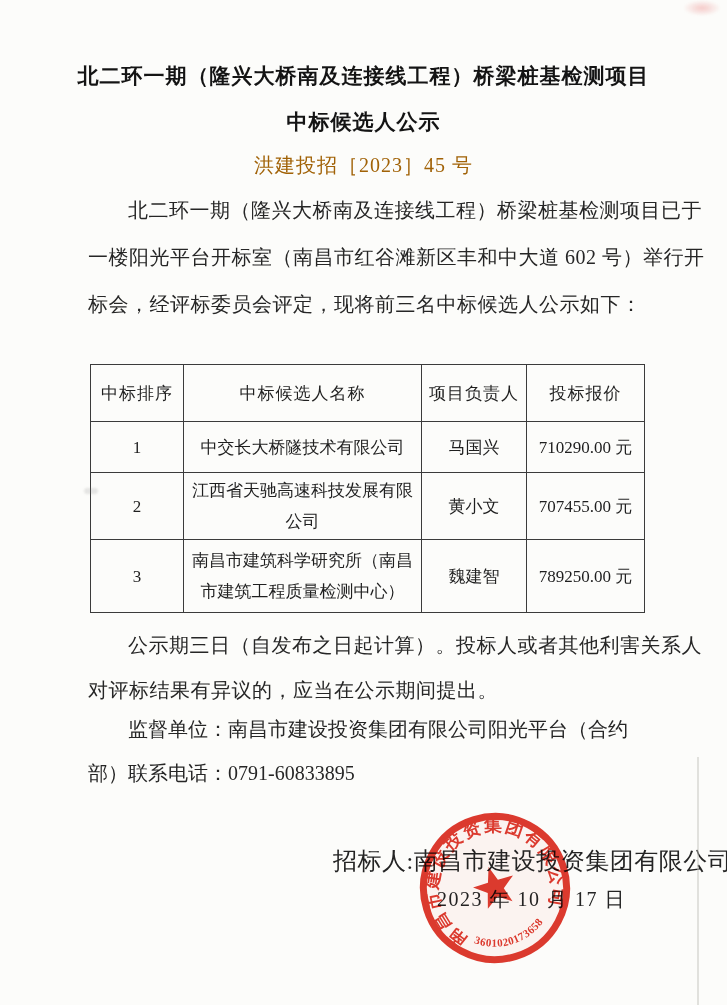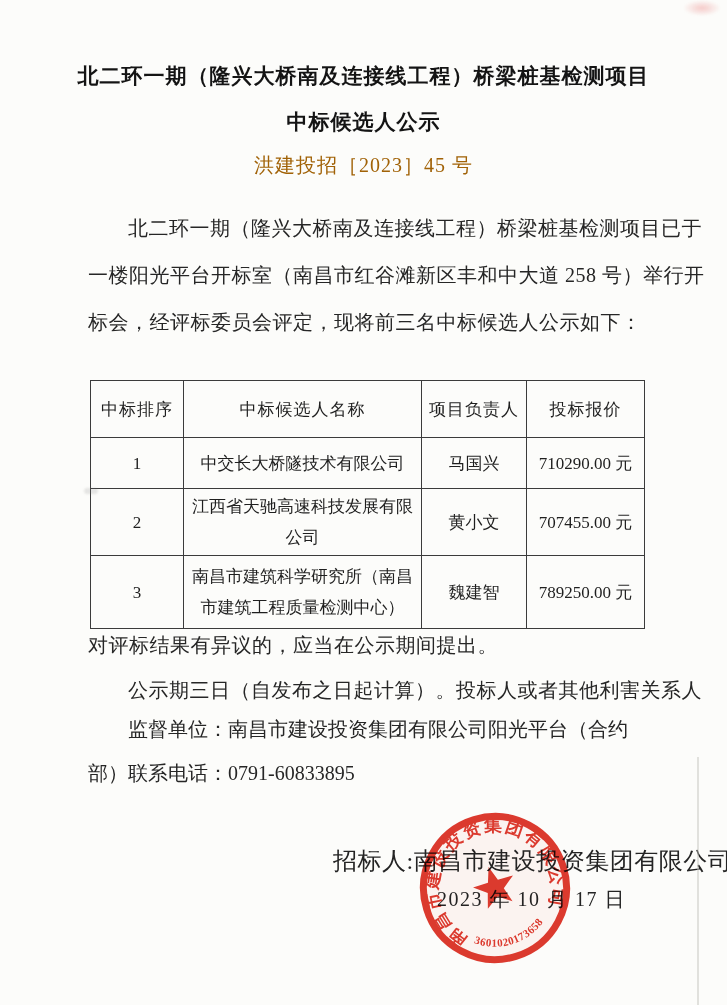--- a/index.html
+++ b/index.html
@@ -9,28 +9,28 @@
     font-family:"Liberation Serif", serif; color:#2b2b2b;
   }
   .abs { position:absolute; }
   .centered { left:0; width:727px; text-align:center; white-space:nowrap; }
   .title-line { font-size:21px; font-weight:bold; color:#141414; letter-spacing:1px; }
   .title1 { top:62px; }
   .title2 { top:108px; }
   .doc-number { top:152px; font-size:20px; color:#a16207; letter-spacing:1px; }
   .text-block { left:88px; width:558px; font-size:20px; color:#262626; }
   .text-block .line { white-space:nowrap; letter-spacing:0.5px; }
-  .para-intro { top:205px; }
+  .para-intro { top:187px; }
   .para-intro .line { height:47px; line-height:47px; }
   .para-notice { top:623px; }
   .para-notice .line { height:45px; line-height:45px; }
   .line-supervisor { top:707px; height:44px; line-height:44px; }
   .line-phone { top:751px; height:44px; line-height:44px; }
   .indent { text-indent:40px; }
-  .table-wrap { top:364px; left:90px;margin-top:16px; }
+  .table-wrap { top:364px; left:90px; }
   table.bid { border-collapse:collapse; table-layout:fixed; width:554px;
     font-size:17px; color:#1f1f1f; }
   table.bid td { border:1.5px solid #3b3b3b; text-align:center;
     vertical-align:middle; padding:0 4px; line-height:31px; overflow:hidden; }
   table.bid tr.hdr td { height:56px; letter-spacing:1px; }
   table.bid tr.r1 td { height:50px; }
   table.bid tr.r2 td { height:66px; }
   table.bid tr.r3 td { height:72px; }
   .sig-line { left:333px; top:845px; font-size:24px; color:#242424;
     white-space:nowrap; letter-spacing:0.5px; }
@@ -51,21 +51,21 @@
 <body>
 
 <div class="page">
 
   <div class="abs centered title-line title2">中标候选人公示</div>
   <div class="abs centered title-line title1">北二环一期（隆兴大桥南及连接线工程）桥梁桩基检测项目</div>
   <div class="abs centered doc-number">洪建投招［2023］45 号</div>
 
   <div class="abs text-block para-intro">
     <div class="line indent">北二环一期（隆兴大桥南及连接线工程）桥梁桩基检测项目已于</div>
-    <div class="line">一楼阳光平台开标室（南昌市红谷滩新区丰和中大道 258 号）举行开</div>
+    <div class="line">一楼阳光平台开标室（南昌市红谷滩新区丰和中大道 602 号）举行开</div>
     <div class="line">标会，经评标委员会评定，现将前三名中标候选人公示如下：</div>
   </div>
 
   <div class="abs table-wrap">
     <table class="bid">
       <colgroup>
         <col style="width:93px">
           <col style="width:238px">
         <col style="width:105px">
           <col style="width:118px">
@@ -93,22 +93,22 @@
         <td>3</td>
         <td>南昌市建筑科学研究所（南昌市建筑工程质量检测中心）</td>
         <td>魏建智</td>
         <td>789250.00 元</td>
       </tr>
     </tbody>
       </table>
   </div>
 
   <div class="abs text-block para-notice">
+    <div class="line indent">公示期三日（自发布之日起计算）。投标人或者其他利害关系人</div>
     <div class="line">对评标结果有异议的，应当在公示期间提出。</div>
-    <div class="line indent">公示期三日（自发布之日起计算）。投标人或者其他利害关系人</div>
   </div>
   <div class="abs text-block line line-supervisor indent">监督单位：南昌市建设投资集团有限公司阳光平台（合约部）</div>
   <div class="abs text-block line line-phone indent">联系电话：0791-60833895</div>
 
   <div class="abs sig-line">招标人:南昌市建设投资集团有限公司</div>
   <div class="abs date-line">2023 年 10 月 17 日</div>
 
   <svg class="abs stamp" viewBox="0 0 170 170">
     <defs>
       <path id="sealArc" d="M 44.7,125.3 A 57,57 0 0 1 44.7,44.7 A 57,57 0 0 1 125.3,44.7 A 57,57 0 0 1 125.3,125.3"></path>

